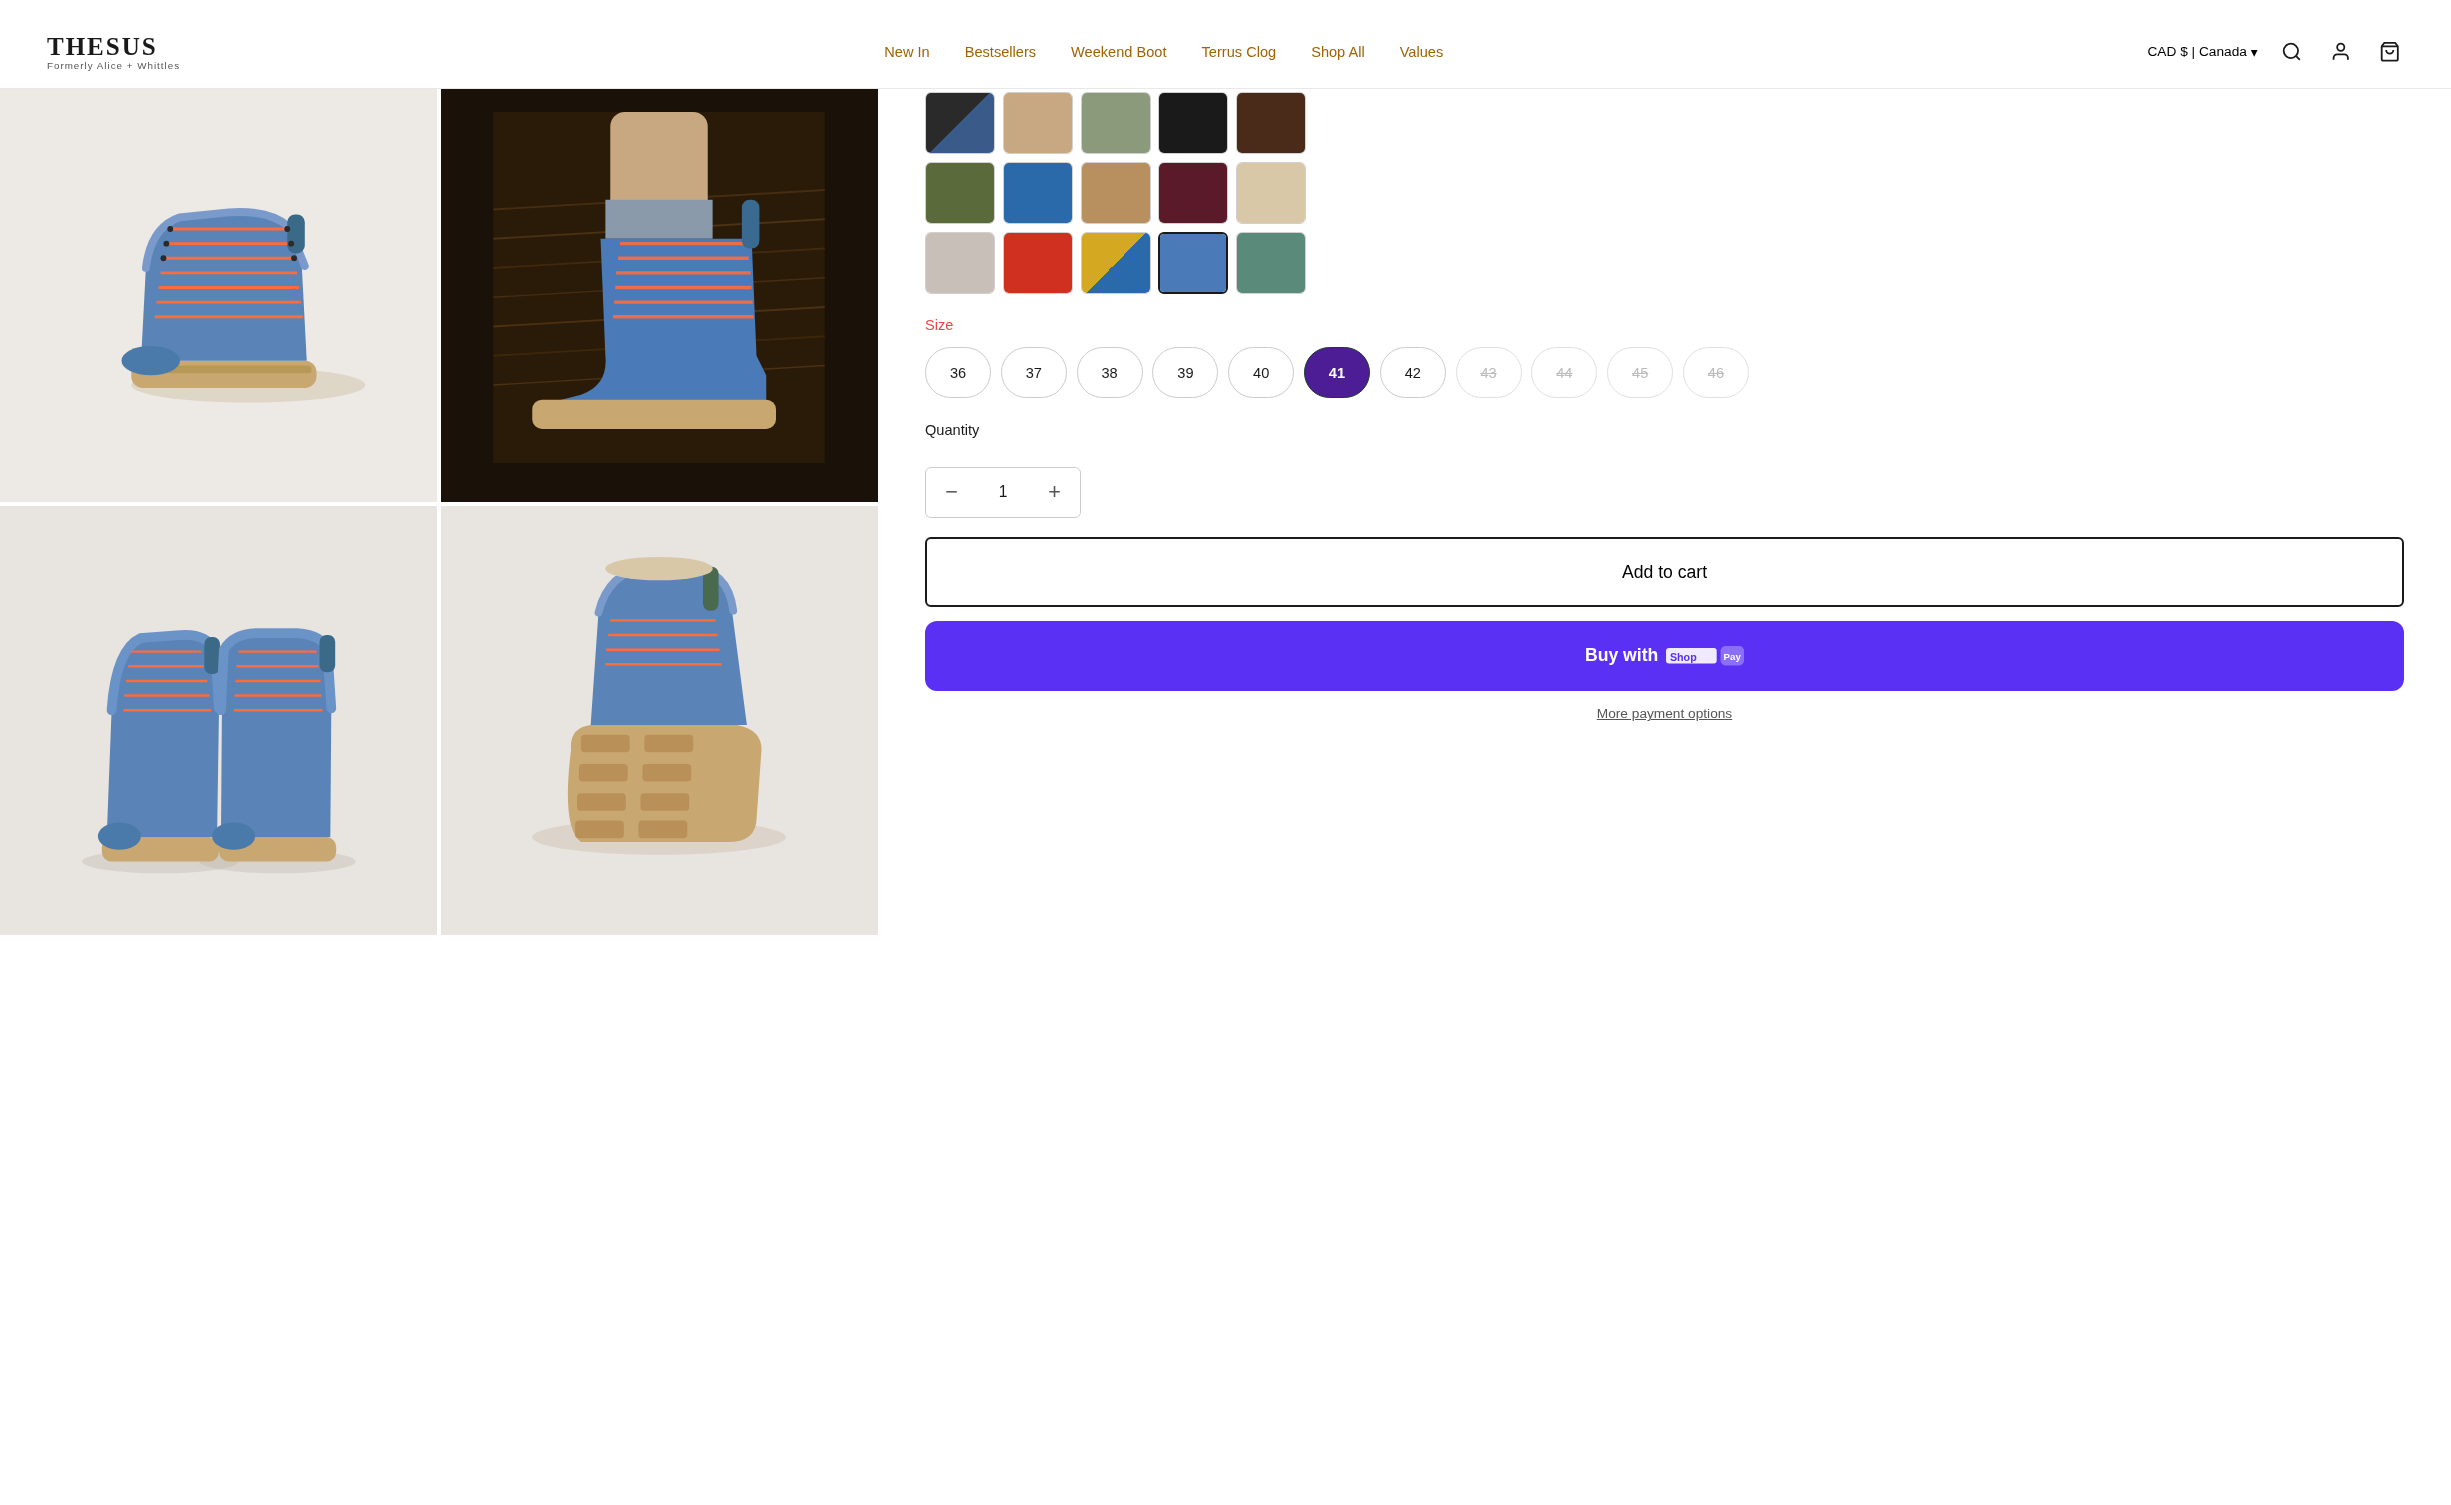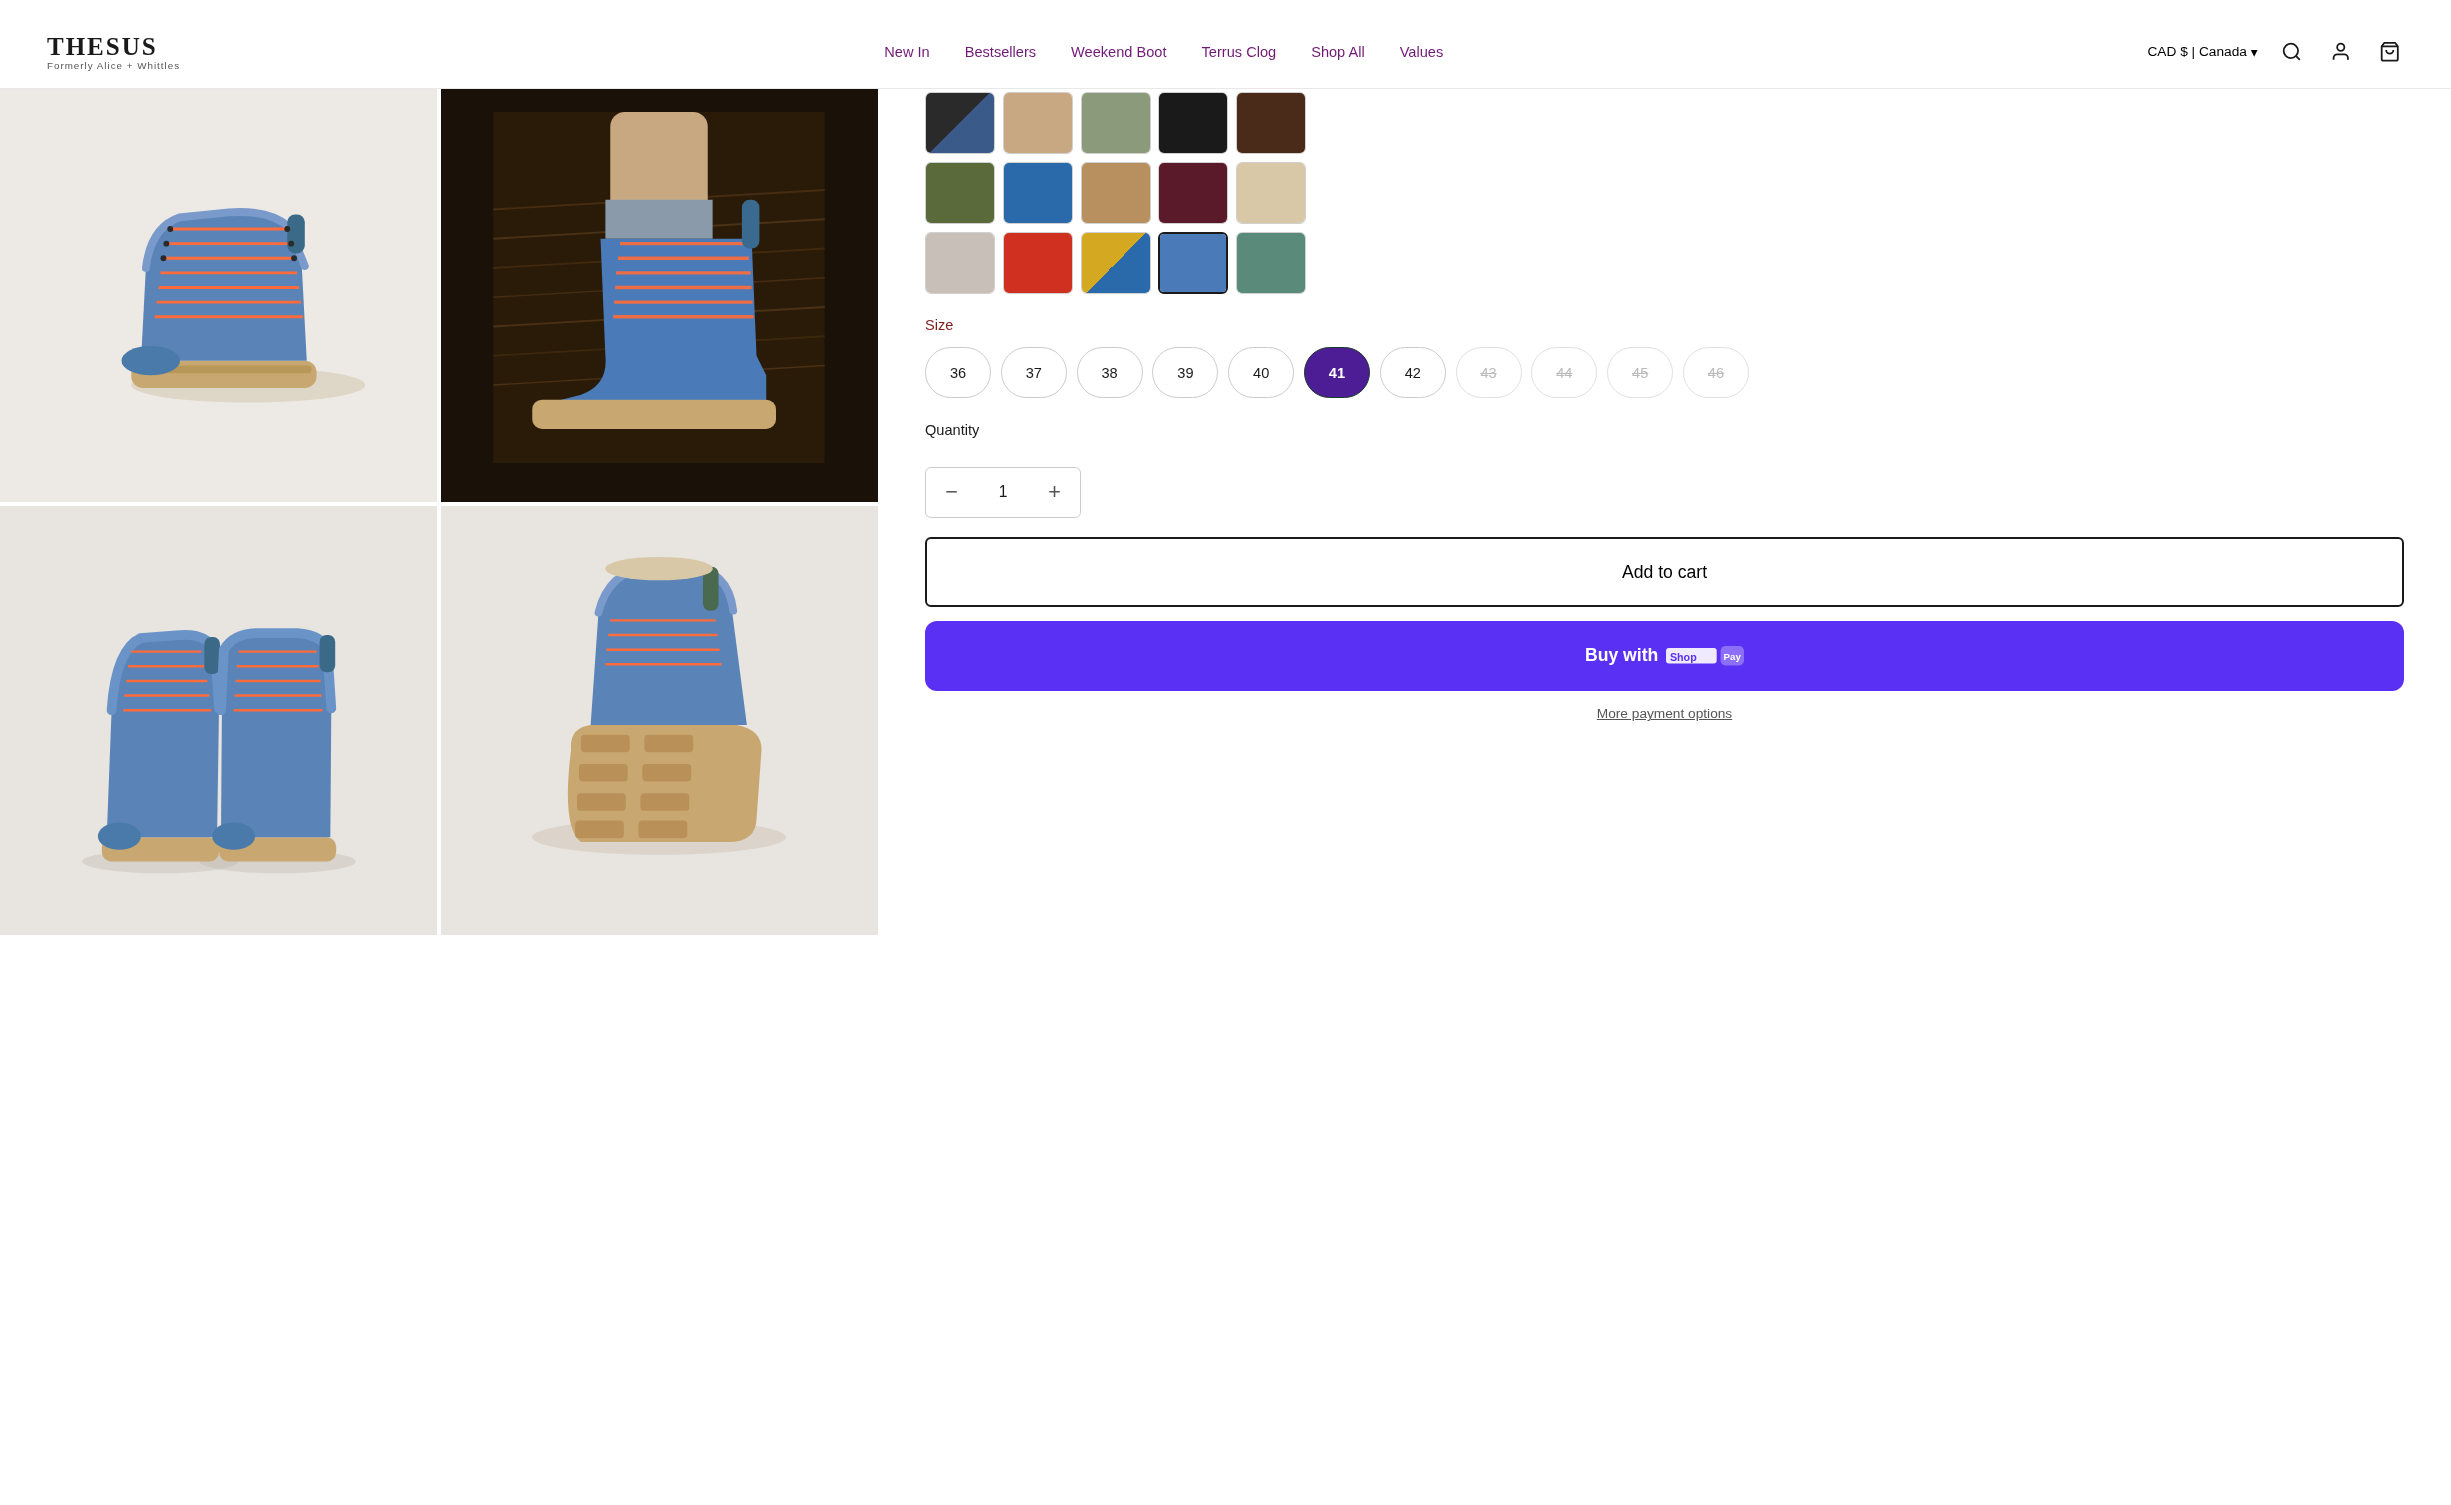--- a/index.html
+++ b/index.html
@@ -34,21 +34,21 @@
       letter-spacing: 1px;
       margin-top: 2px;
     }
     .nav {
       display: flex;
       gap: 35px;
       align-items: center;
     }
     .nav-item {
       font-size: 14.6px;
-      color: #701a75;
+      color: #a16207;
       cursor: pointer;
       text-decoration: none;
       text-align: right;
     }
     .header-actions {
       display: flex;
       align-items: center;
       gap: 19.5px;
     }
     .currency-selector {
@@ -139,21 +139,21 @@
       align-items: center;
       justify-content: center;
       font-size: 19.5px;
     }
 
     
     .section-label {
       font-size: 14.6px;
       font-weight: 500;
       margin-bottom: 13.7px;
-      color: #7f1d1d;
+      color: #ef4444;
     }
     .size-grid {
       display: flex;
       flex-wrap: wrap;
       gap: 9.8px;
       margin-bottom: 23.4px;
     }
     .size-btn {
       width: 66px;
       height: 51px;

